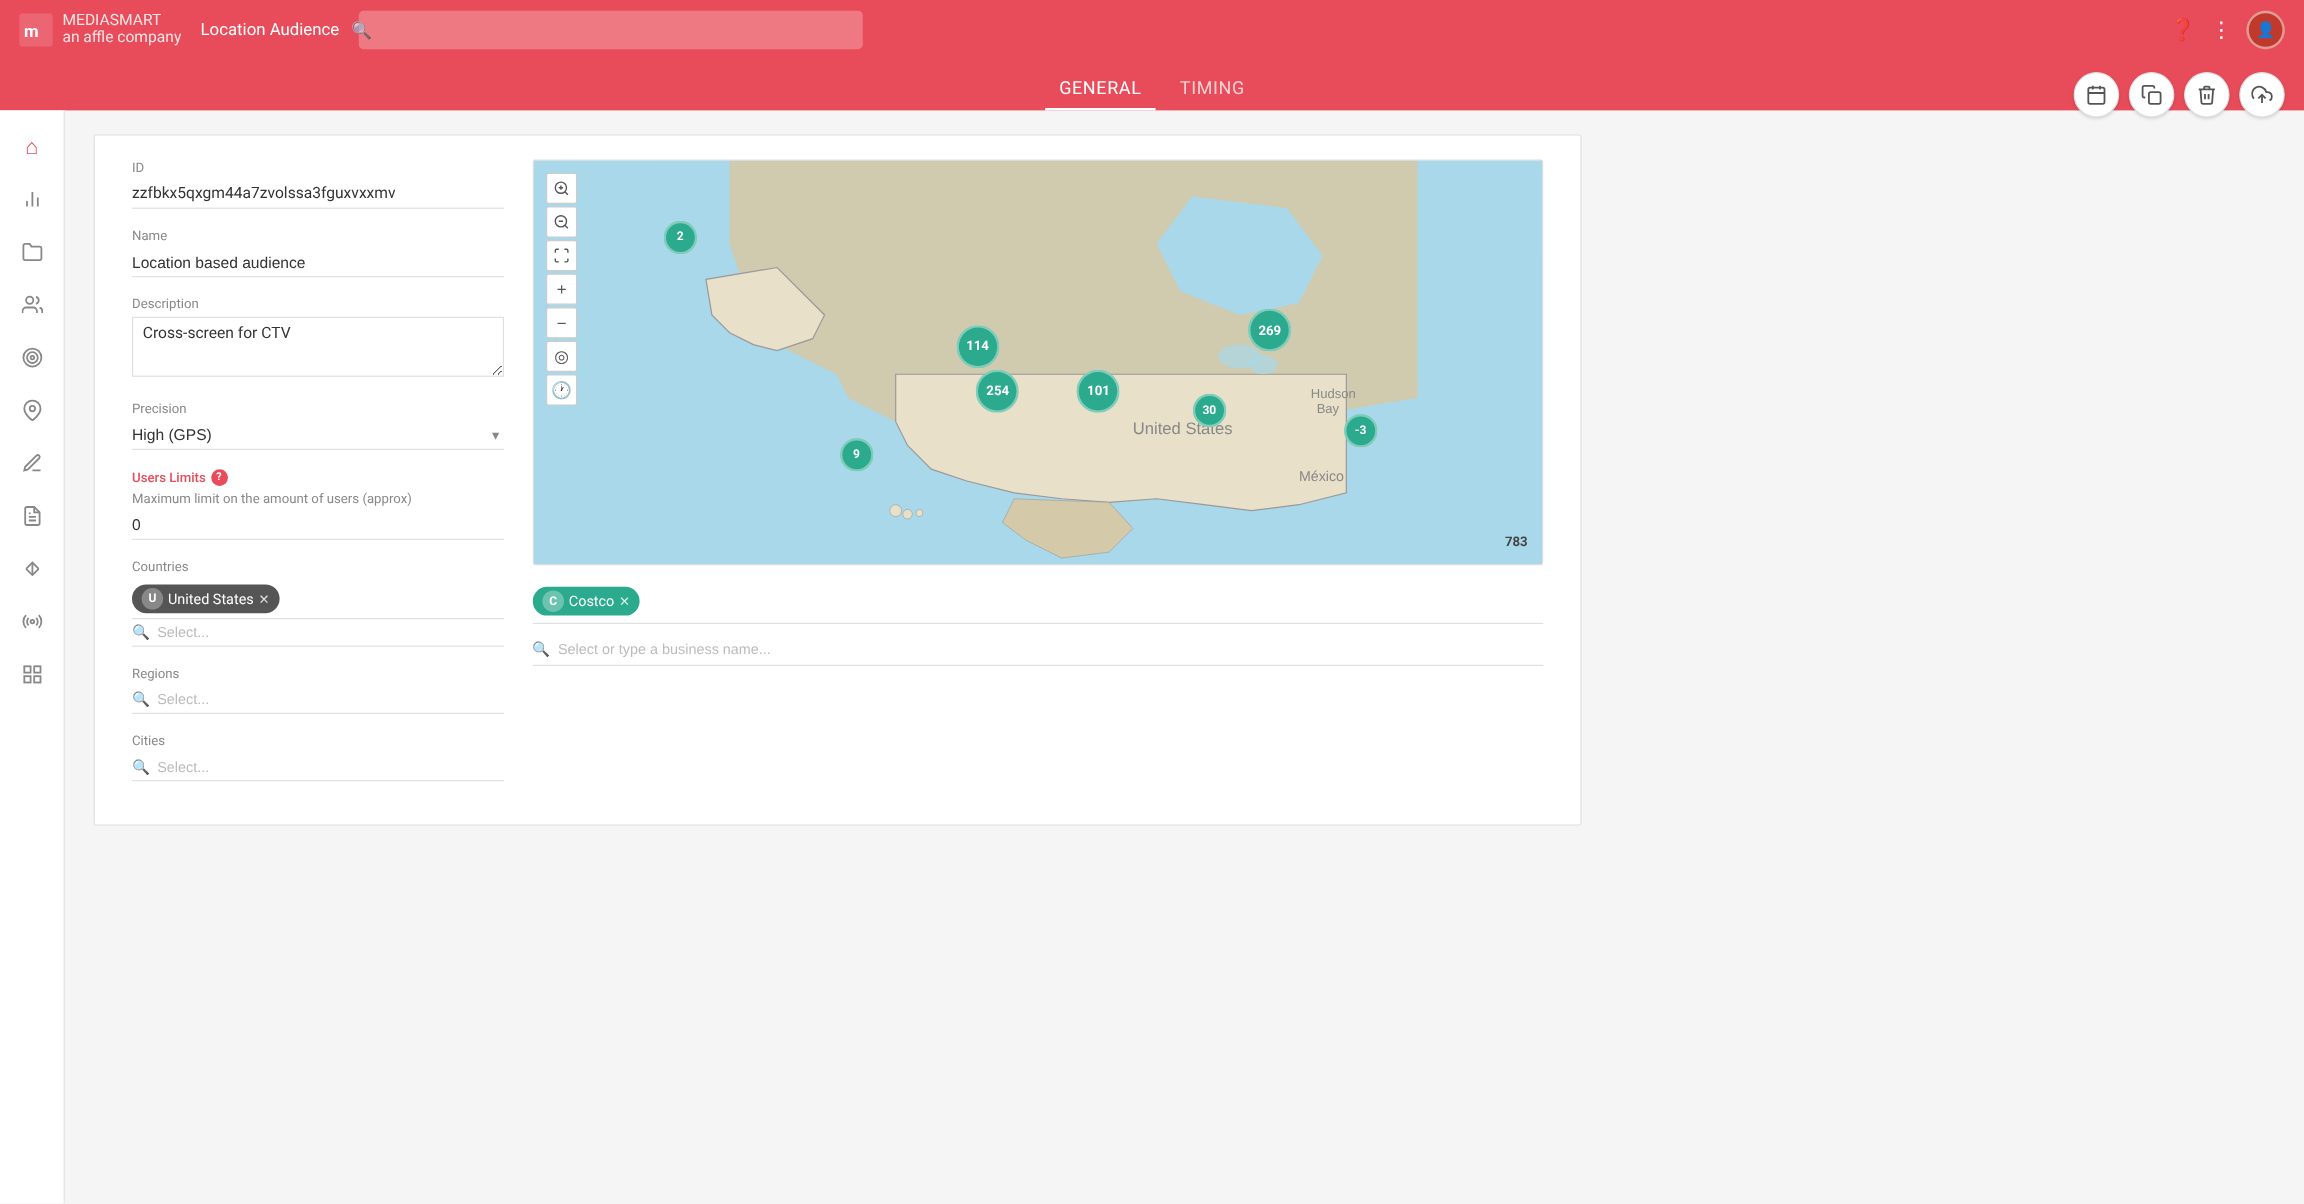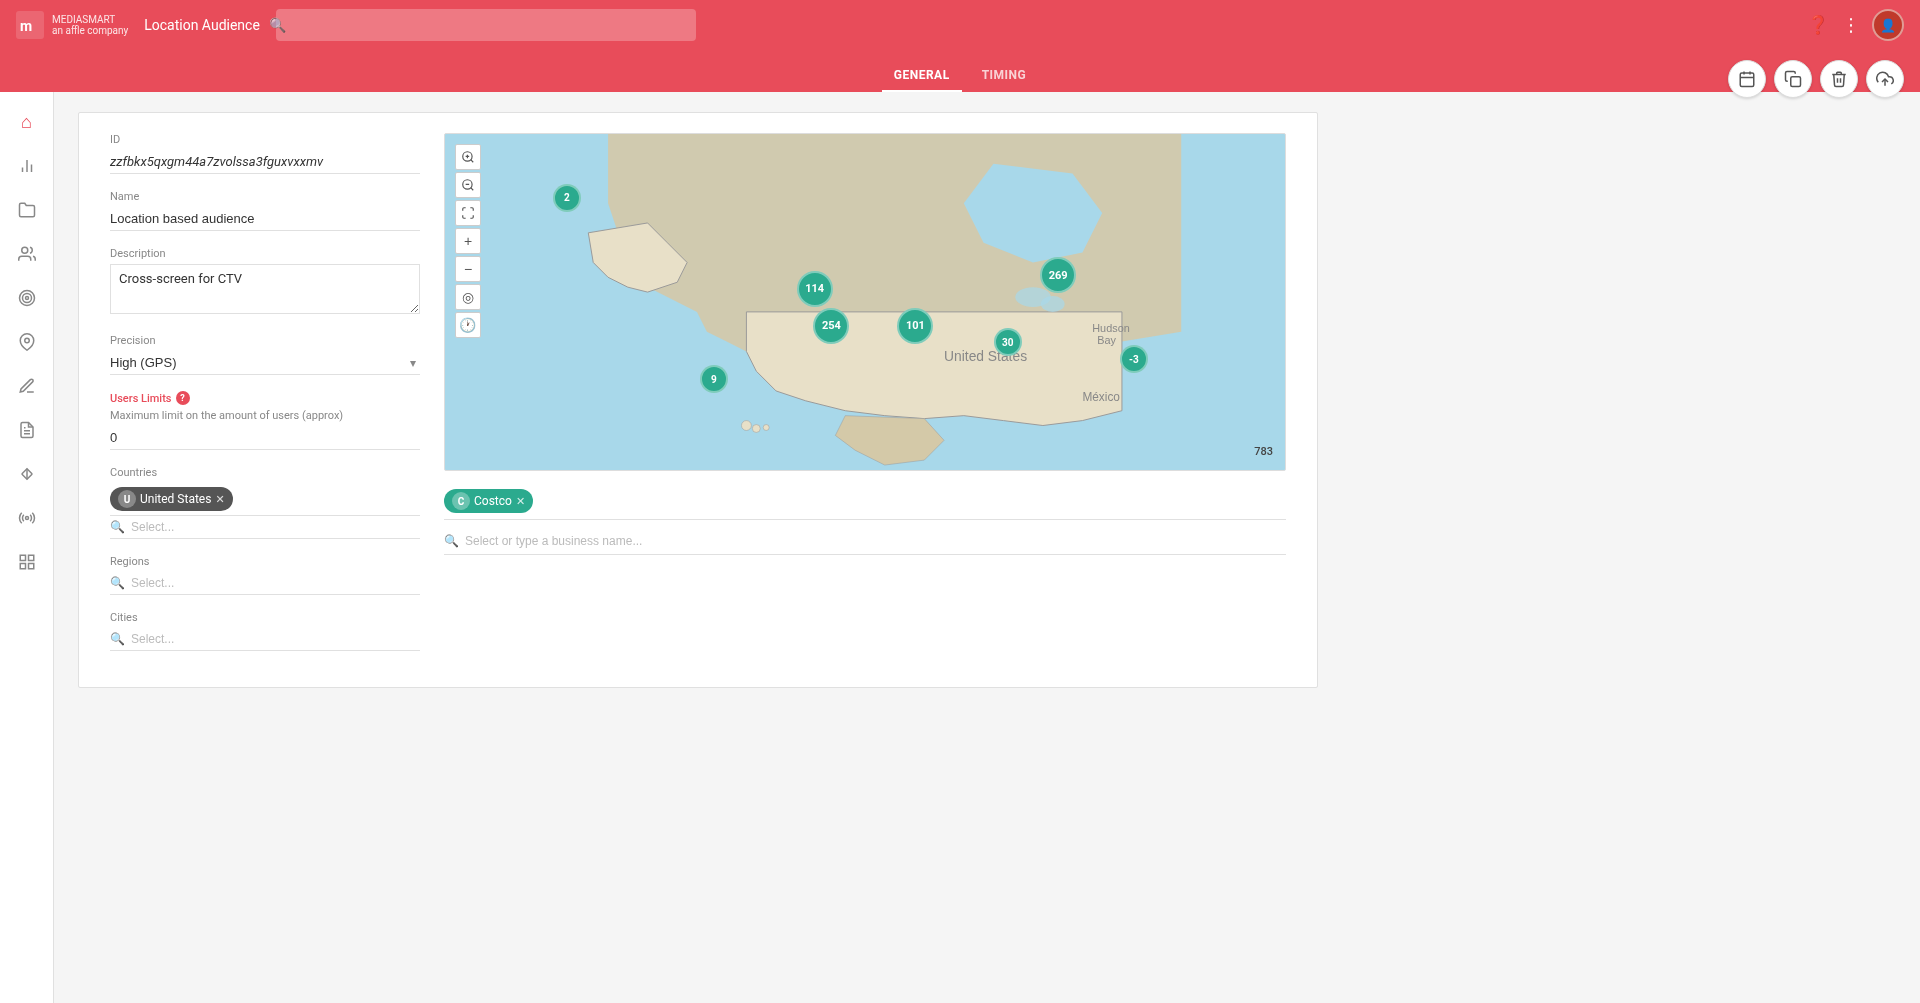--- a/index.html
+++ b/index.html
@@ -20,21 +20,21 @@
       gap: 8px;
     }
     .logo-text {
       color: white;
       font-size: 13px;
       font-weight: bold;
       line-height: 1.1;
     }
     .logo-text span {
       display: block;
-      font-size: 10px;
+      font-size: 13px;
       font-weight: normal;
       opacity: 0.85;
     }
     .header-title {
       color: white;
       font-size: 14px;
       margin-left: 16px;
     }
     .search-bar {
       margin-left: 16px;
@@ -96,22 +96,22 @@
       height: 42px;
       background: #e84c5a;
       display: flex;
       align-items: flex-end;
       justify-content: center;
       gap: 8px;
       padding-bottom: 0;
     }
     .sub-tab {
       color: rgba(255,255,255,0.75);
-      font-size: 12px;
-      font-weight: 700;
+      font-size: 15px;
+      font-weight: 400;
       letter-spacing: 0.5px;
       padding: 8px 12px;
       cursor: pointer;
       border-bottom: 2px solid transparent;
       text-transform: uppercase;
     }
     .sub-tab.active {
       color: white;
       border-bottom: 2px solid white;
     }
@@ -194,21 +194,20 @@
       font-size: 11px;
       color: #888;
       margin-bottom: 4px;
     }
     .form-label.red { color: #e84c5a; font-weight: 500; display: flex; align-items: center; gap: 4px; }
     .form-value {
       font-size: 13px;
       color: #333;
       padding: 4px 0;
       border-bottom: 1px solid #e0e0e0;
-      font-style: italic;
     }
     .form-input {
       width: 100%;
       border: none;
       border-bottom: 1px solid #e0e0e0;
       padding: 4px 0;
       font-size: 13px;
       color: #333;
       outline: none;
       background: transparent;
@@ -695,21 +694,21 @@
             <div class="map-marker" style="left:46%;top:57%;">254</div>
             
             <div class="map-marker" style="left:56%;top:57%;">101</div>
             
             <div class="map-marker small" style="left:67%;top:62%;">30</div>
             
             <div class="map-marker small" style="left:32%;top:73%;">9</div>
             
             <div class="map-marker small" style="left:82%;top:67%;">-3</div>
             
-            <div class="map-number" style="right:12px;bottom:12px;">783</div>
+            <div class="map-number" style="right:12px;bottom:12px;font-weight:bold;">783</div>
           </div>
 
           <div class="business-chips-area">
             <div class="tag-chip teal">
               <div class="tag-chip-letter">C</div>
               <span>Costco</span>
               <span class="tag-close">✕</span>
             </div>
           </div>
           <div class="business-search-field">

